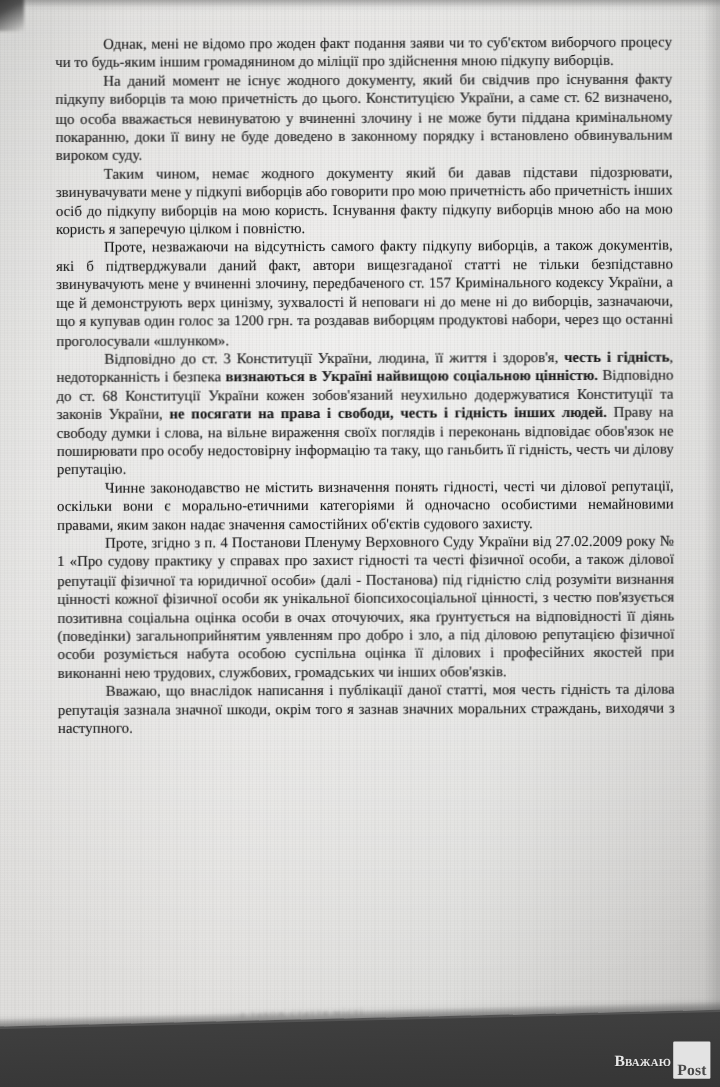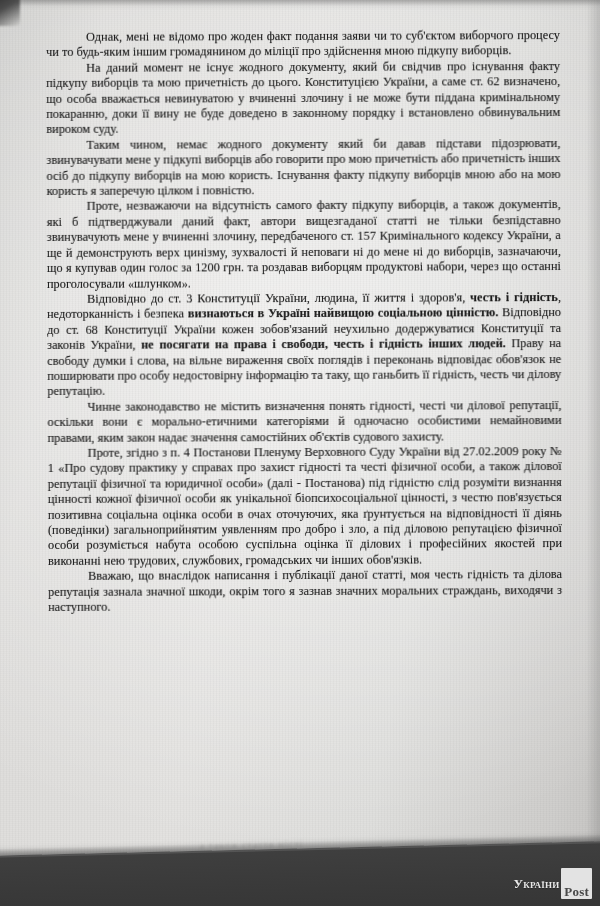--- a/index.html
+++ b/index.html
@@ -190,17 +190,17 @@
       <p class="para"><span>Вважаю, що внаслідок написання і публікації даної статті, моя честь гідність та ділова репутація зазнала значної шкоди, окрім того я зазнав значних моральних страждань, виходячи з наступного.</span></p>
     </div>
 
   <div class="showthrough">а також
 стаття
 місті</div>
 
   <div class="edge-bottom"></div>
 
   <div class="watermark">
-    <span class="wm-a">України</span>
+    <span class="wm-a">Вважаю</span>
     <span class="wm-b">Post</span>
   </div>
 
 </div>
 
 </body></html>

